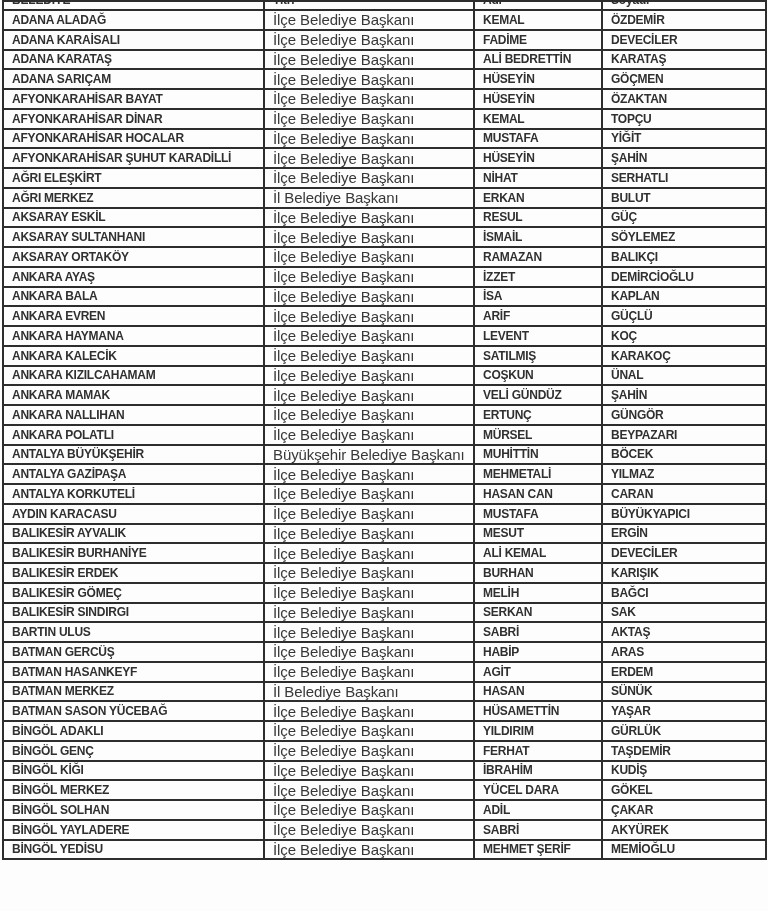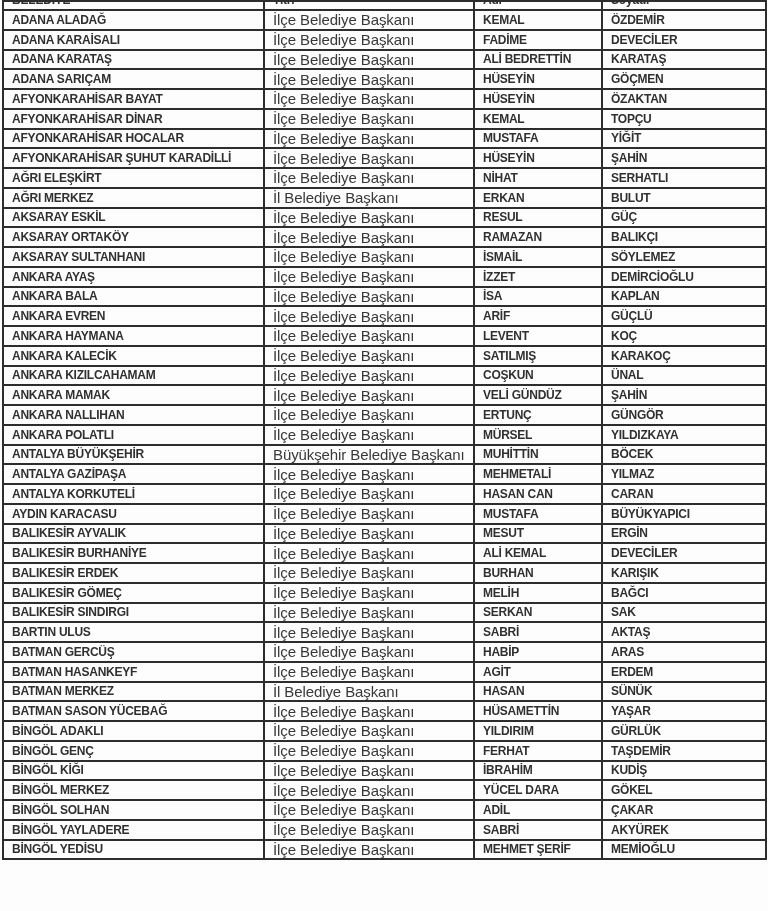--- a/index.html
+++ b/index.html
@@ -145,32 +145,32 @@
           <td>ERKAN</td>
           <td>BULUT</td>
         </tr>
         <tr>
           <td>AKSARAY ESKİL</td>
           <td>İlçe Belediye Başkanı</td>
           <td>RESUL</td>
           <td>GÜÇ</td>
         </tr>
         <tr>
+          <td>AKSARAY SULTANHANI</td>
+          <td>İlçe Belediye Başkanı</td>
+          <td>İSMAİL</td>
+          <td>SÖYLEMEZ</td>
+        </tr>
+        <tr>
           <td>AKSARAY ORTAKÖY</td>
           <td>İlçe Belediye Başkanı</td>
           <td>RAMAZAN</td>
           <td>BALIKÇI</td>
         </tr>
         <tr>
-          <td>AKSARAY SULTANHANI</td>
-          <td>İlçe Belediye Başkanı</td>
-          <td>İSMAİL</td>
-          <td>SÖYLEMEZ</td>
-        </tr>
-        <tr>
           <td>ANKARA AYAŞ</td>
           <td>İlçe Belediye Başkanı</td>
           <td>İZZET</td>
           <td>DEMİRCİOĞLU</td>
         </tr>
         <tr>
           <td>ANKARA BALA</td>
           <td>İlçe Belediye Başkanı</td>
           <td>İSA</td>
           <td>KAPLAN</td>
@@ -208,21 +208,21 @@
         <tr>
           <td>ANKARA NALLIHAN</td>
           <td>İlçe Belediye Başkanı</td>
           <td>ERTUNÇ</td>
           <td>GÜNGÖR</td>
         </tr>
         <tr>
           <td>ANKARA POLATLI</td>
           <td>İlçe Belediye Başkanı</td>
           <td>MÜRSEL</td>
-          <td>YILDIZKAYA</td>
+          <td>BEYPAZARI</td>
         </tr>
         <tr>
           <td>ANTALYA BÜYÜKŞEHİR</td>
           <td>Büyükşehir Belediye Başkanı</td>
           <td>MUHİTTİN</td>
           <td>BÖCEK</td>
         </tr>
         <tr>
           <td>ANTALYA GAZİPAŞA</td>
           <td>İlçe Belediye Başkanı</td>

